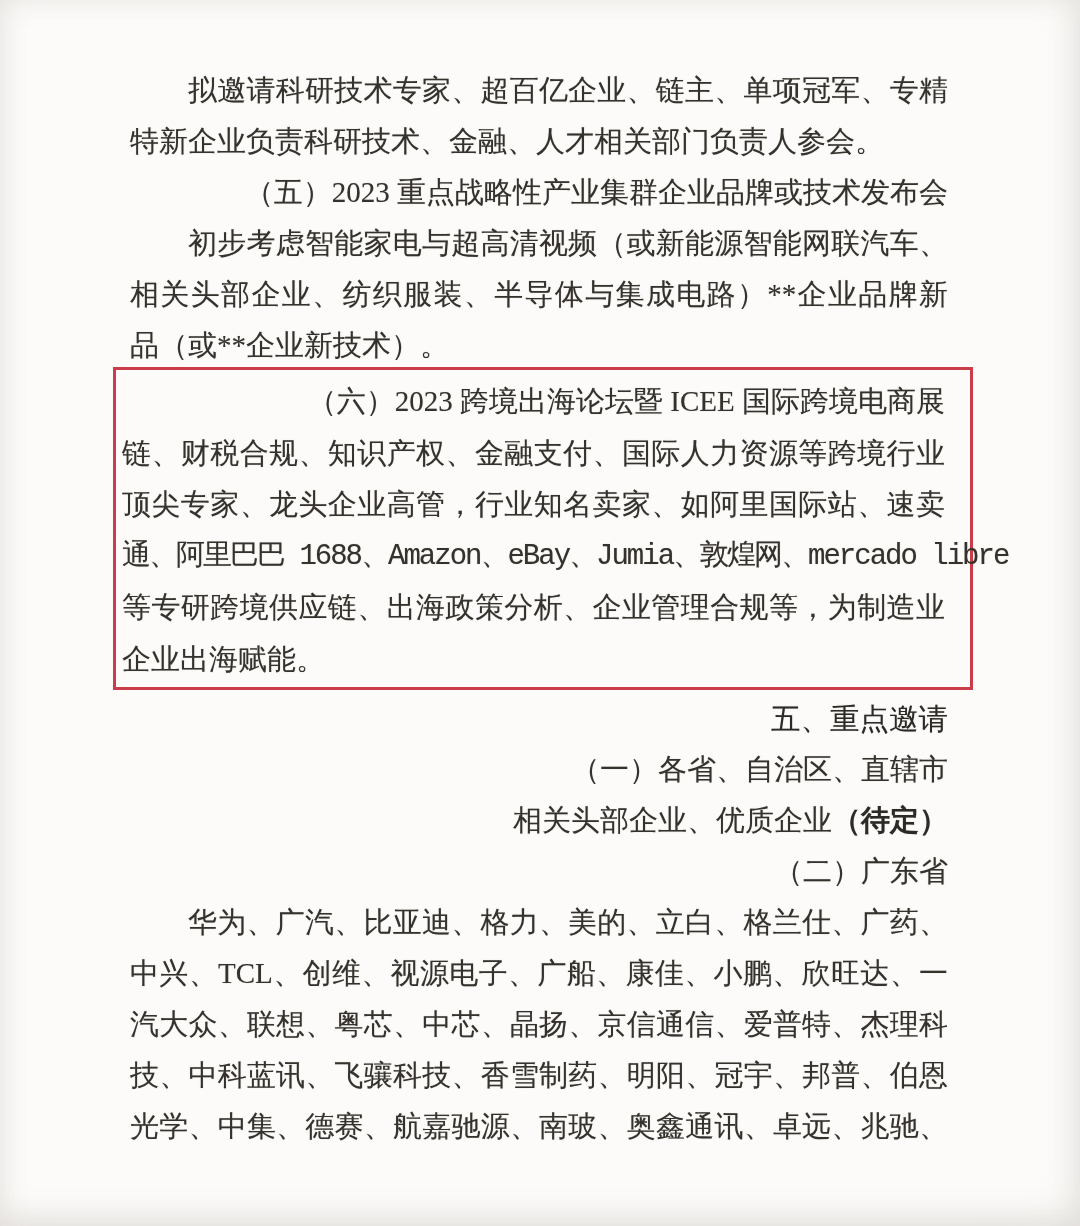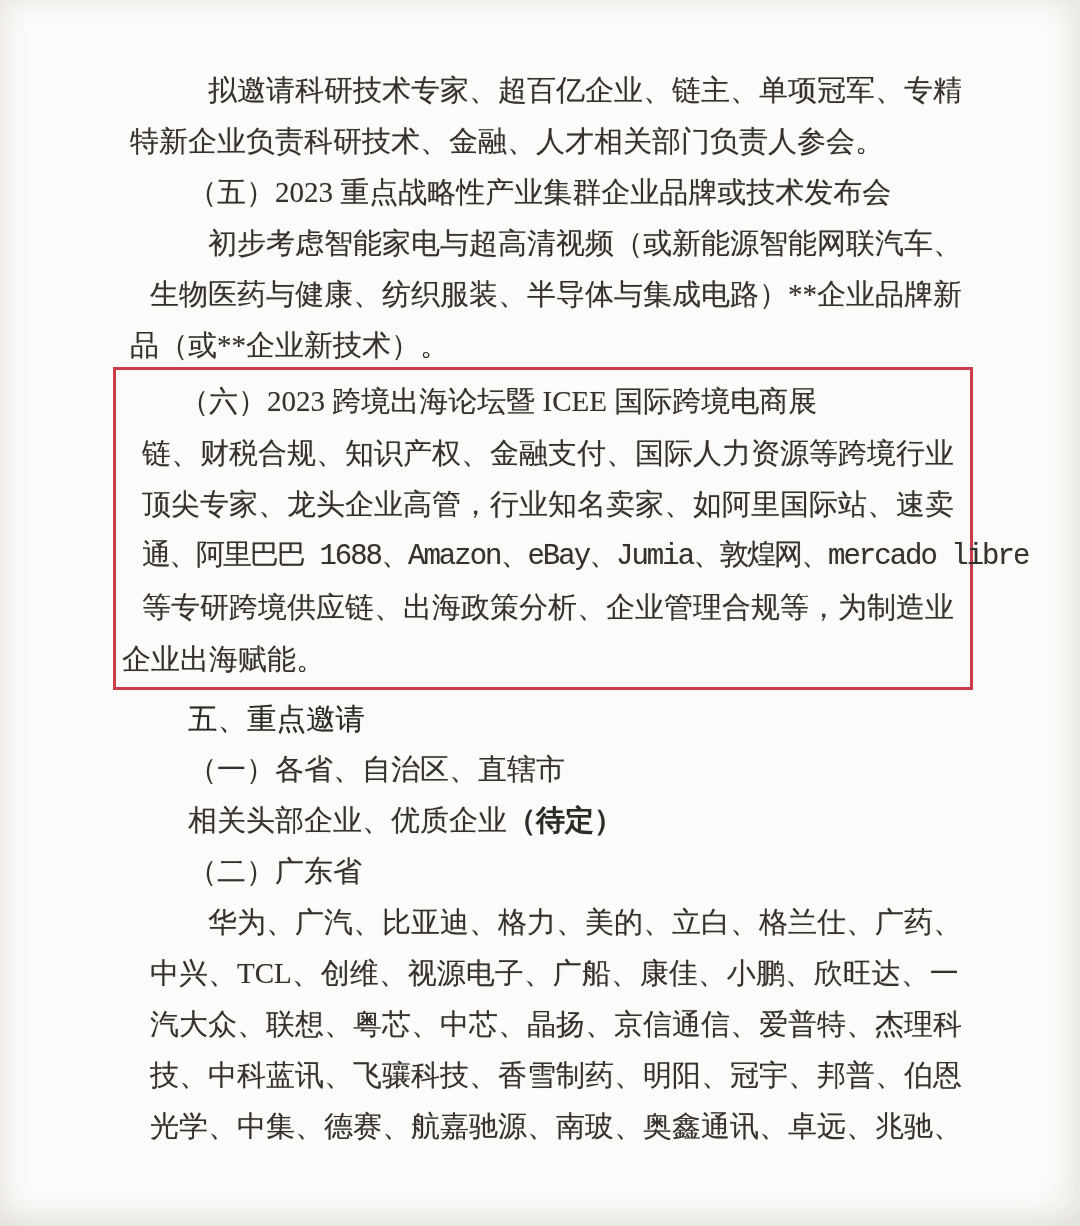--- a/index.html
+++ b/index.html
@@ -22,22 +22,22 @@
     position: absolute;
     left: 130px; top: 65px; width: 818px;
   }
   .ln {
     margin: 0;
     font-size: 29px;
     line-height: 51px;
     white-space: nowrap;
     text-shadow: 0 0 1px rgba(75,70,64,.38);
   }
-  .i { text-indent: 58px; }
-  .j { text-align: justify; text-align-last: justify; margin-left: 20px; }
+  .i { text-indent: 58px; text-align: right; }
+  .j { text-align: justify; text-align-last: justify; }
   .tight { letter-spacing: -2px; font-family: Liberation Mono, monospace; }
   .hl-box {
     border: 3px solid var(--hl, #cb3c4a);
     margin: -4px -25px 0 -17px;
     padding: 6px 25px 2px 6px;
   }
   .hl-box .ln { line-height: 51.5px; }
   .h-invite {
     margin-top: 3px;
     font-family: "Liberation Sans", "DejaVu Sans", sans-serif;
@@ -57,21 +57,21 @@
 
 <main class="page" style="--ink: #35322e; --hl: #cb3c4a;">
   <section class="content">
 
     <p class="ln j i">拟邀请科研技术专家、超百亿企业、链主、单项冠军、专精</p>
     <p class="ln">特新企业负责科研技术、金融、人才相关部门负责人参会。</p>
 
     <p class="ln i">（五）2023 重点战略性产业集群企业品牌或技术发布会</p>
 
     <p class="ln j i">初步考虑智能家电与超高清视频（或新能源智能网联汽车、</p>
-    <p class="ln j">生物医药与健康、纺织服装、半导体与集成电路）**企业品牌新</p>
+    <p class="ln j">相关头部企业、纺织服装、半导体与集成电路）**企业品牌新</p>
     <p class="ln">品（或**企业新技术）。</p>
 
     <div class="hl-box">
       <p class="ln i">（六）2023 跨境出海论坛暨 ICEE 国际跨境电商展</p>
       <p class="ln j">链、财税合规、知识产权、金融支付、国际人力资源等跨境行业</p>
       <p class="ln j">顶尖专家、龙头企业高管，行业知名卖家、如阿里国际站、速卖</p>
       <p class="ln j tight">通、阿里巴巴 1688、Amazon、eBay、Jumia、敦煌网、mercado libre</p>
       <p class="ln j">等专研跨境供应链、出海政策分析、企业管理合规等，为制造业</p>
       <p class="ln">企业出海赋能。</p>
     </div>

